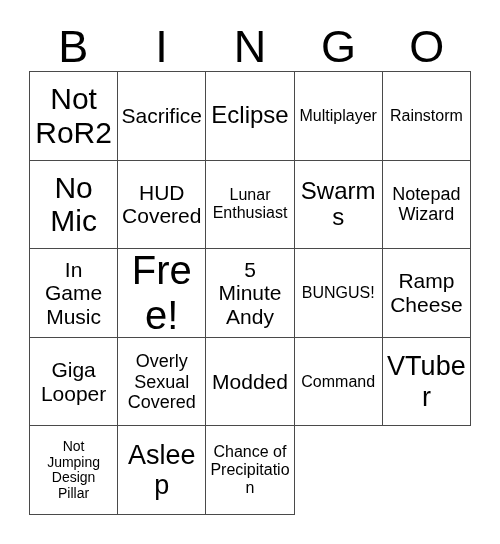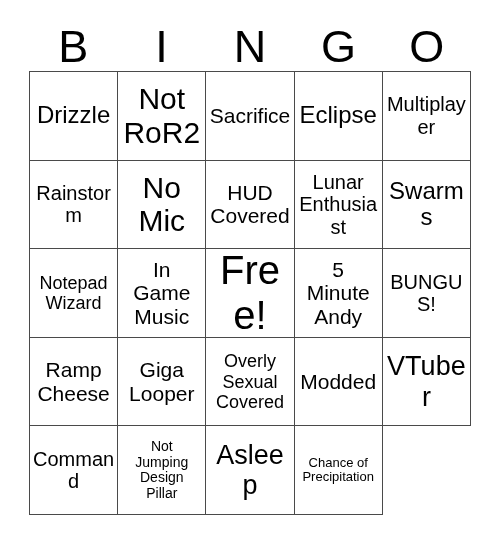--- a/index.html
+++ b/index.html
@@ -82,42 +82,39 @@
     word-break: break-word;
   }
 
   
   .fs-free   { font-size: 40px; }
   .fs-xxl    { font-size: 30px; }
   .fs-xl     { font-size: 27px; }
   .fs-lg     { font-size: 24px; }
   .fs-md     { font-size: 21px; }
   .fs-sm     { font-size: 18px; }
-  .fs-xs     { font-size: 20px; }
+  .fs-xs     { font-size: 16px; }
   .fs-xxs    { font-size: 14px; }
-  .fs-tiny   { font-size: 13px; }
+  .fs-tiny   { font-size: 16px; }
 </style>
 </head>
 <body>
 
 <div id="bingo-card">
 
   <div id="bingo-header">
     <div class="header-letter">B</div>
     <div class="header-letter">I</div>
     <div class="header-letter">N</div>
     <div class="header-letter">G</div>
     <div class="header-letter">O</div>
   </div>
 
   <div id="bingo-grid">
       <div class="bingo-cell">
-        <span class="cell-text fs-lg">Drizzle</span>
-      </div>
-      <div class="bingo-cell">
         <span class="cell-text fs-xxl">Not
 RoR2</span>
       </div>
       <div class="bingo-cell">
         <span class="cell-text fs-md">Sacrifice</span>
       </div>
       <div class="bingo-cell">
         <span class="cell-text fs-lg">Eclipse</span>
       </div>
       <div class="bingo-cell">
@@ -171,24 +168,24 @@
       </div>
       <div class="bingo-cell">
         <span class="cell-text fs-sm">Overly
 Sexual
 Covered</span>
       </div>
       <div class="bingo-cell">
         <span class="cell-text fs-md">Modded</span>
       </div>
       <div class="bingo-cell">
+        <span class="cell-text fs-xs">Command</span>
+      </div>
+      <div class="bingo-cell">
         <span class="cell-text fs-xl">VTuber</span>
-      </div>
-      <div class="bingo-cell">
-        <span class="cell-text fs-xs">Command</span>
       </div>
       <div class="bingo-cell">
         <span class="cell-text fs-xxs">Not
 Jumping
 Design
 Pillar</span>
       </div>
       <div class="bingo-cell">
         <span class="cell-text fs-xl">Asleep</span>
       </div>

